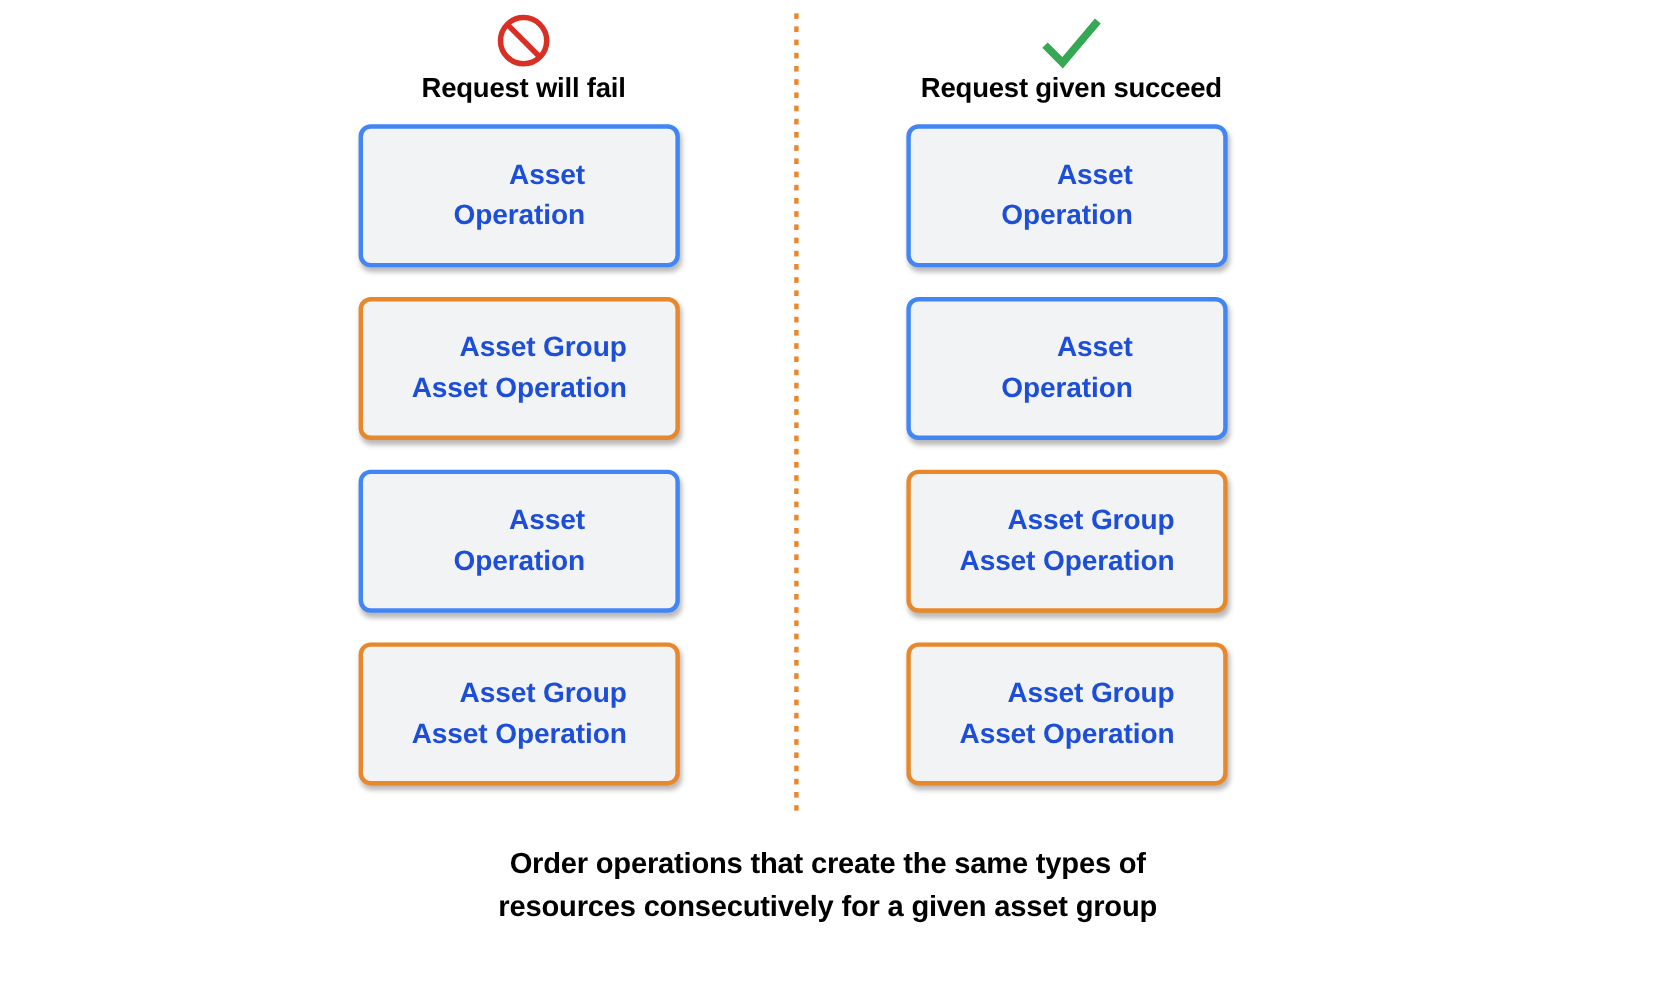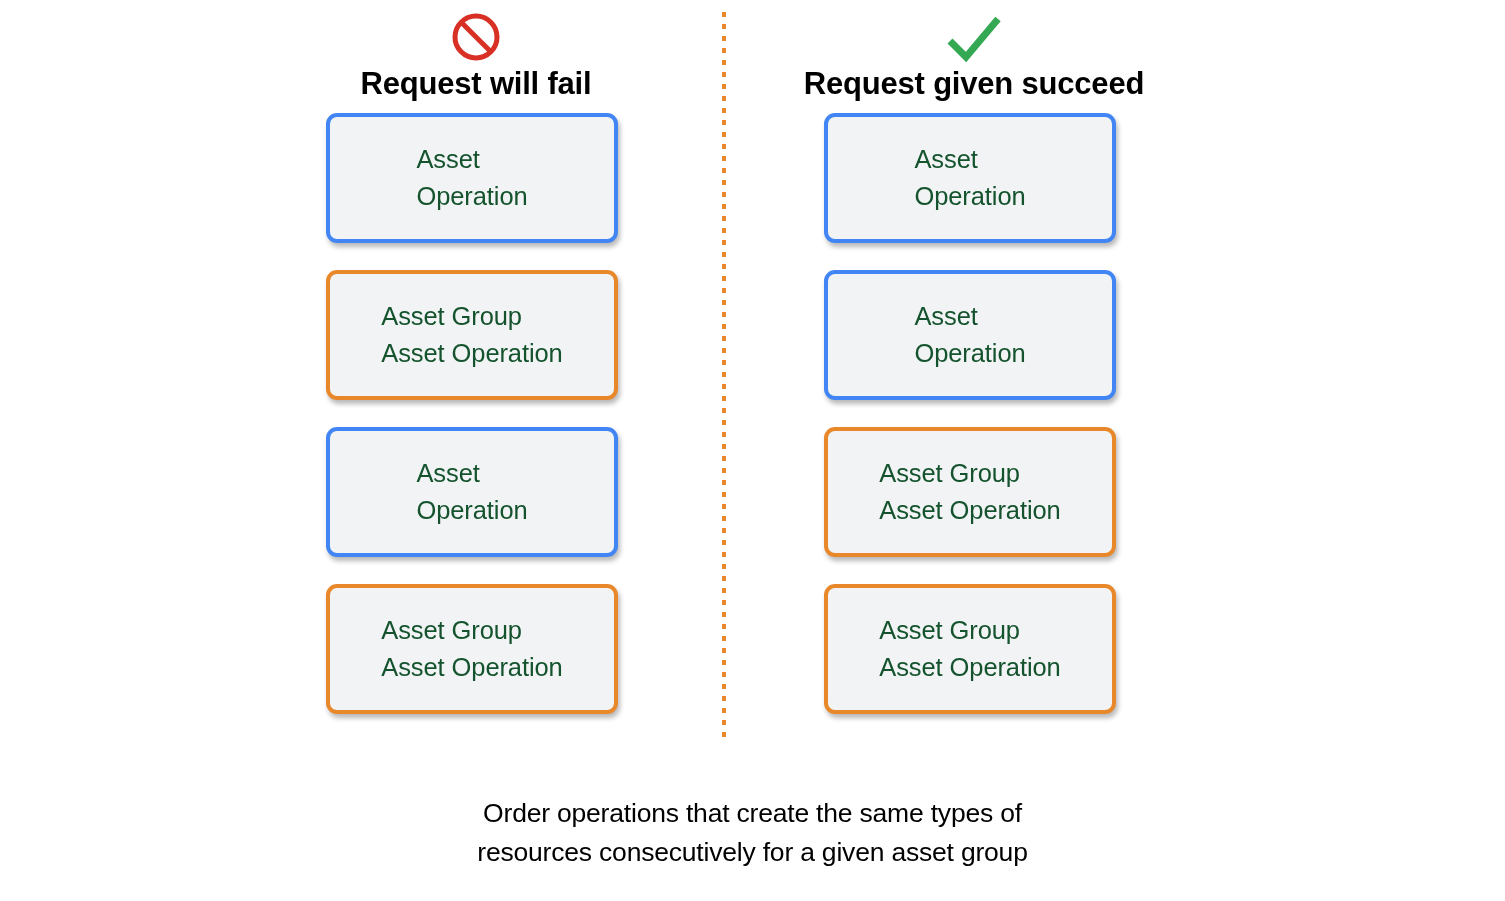--- a/index.html
+++ b/index.html
@@ -51,21 +51,21 @@
   }
   .status-icon {
     height: 50px;
     display: flex;
     align-items: center;
     justify-content: center;
   }
   .status-icon svg { display: block; }
 
   .col-title {
-    font-size: 31px;
+    font-size: 25px;
     font-weight: bold;
     color: #000000;
     letter-spacing: -0.2px;
     line-height: 1;
     margin-top: 6px;
     white-space: nowrap;
   }
 
   
   .card-list {
@@ -85,41 +85,40 @@
     align-items: center;
     justify-content: center;
     box-shadow: 2px 4px 5px rgba(0,0,0,0.28);
   }
   .card.blue   { border-color: #4285f4; }
   .card.orange { border-color: #e8882a; }
 
   .card-label {
     font-size: 25.5px;
     line-height: 37px;
-    font-weight: normal;
-    color: #14532d;
-    text-align: left;
+    font-weight: bold;
+    color: #1d4ed8;
+    text-align: right;
     letter-spacing: -0.1px;
     white-space: pre-line;
   }
 
   
   .caption {
     position: absolute;
     left: 0;
     right: 0;
     top: 766px;
     text-align: center;
     font-size: 26.5px;
     line-height: 39px;
-    font-weight: normal;
+    font-weight: bold;
     color: #000000;
     letter-spacing: -0.2px;
     white-space: pre-line;
-    margin-top: 28px;
   }
 </style>
 </head>
 <body>
 
 <div class="canvas">
 
   <div class="divider"></div>
 
   <div class="column left">

